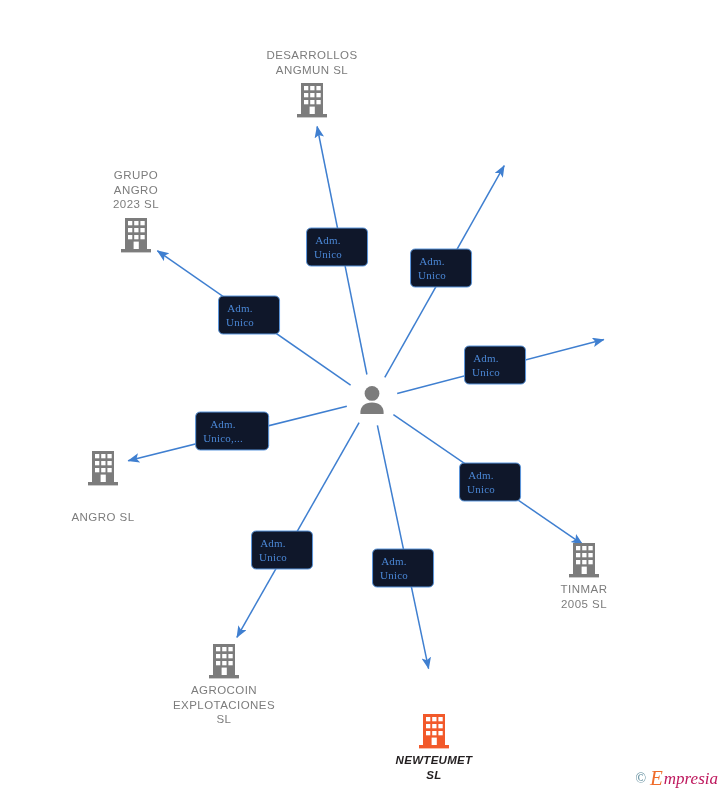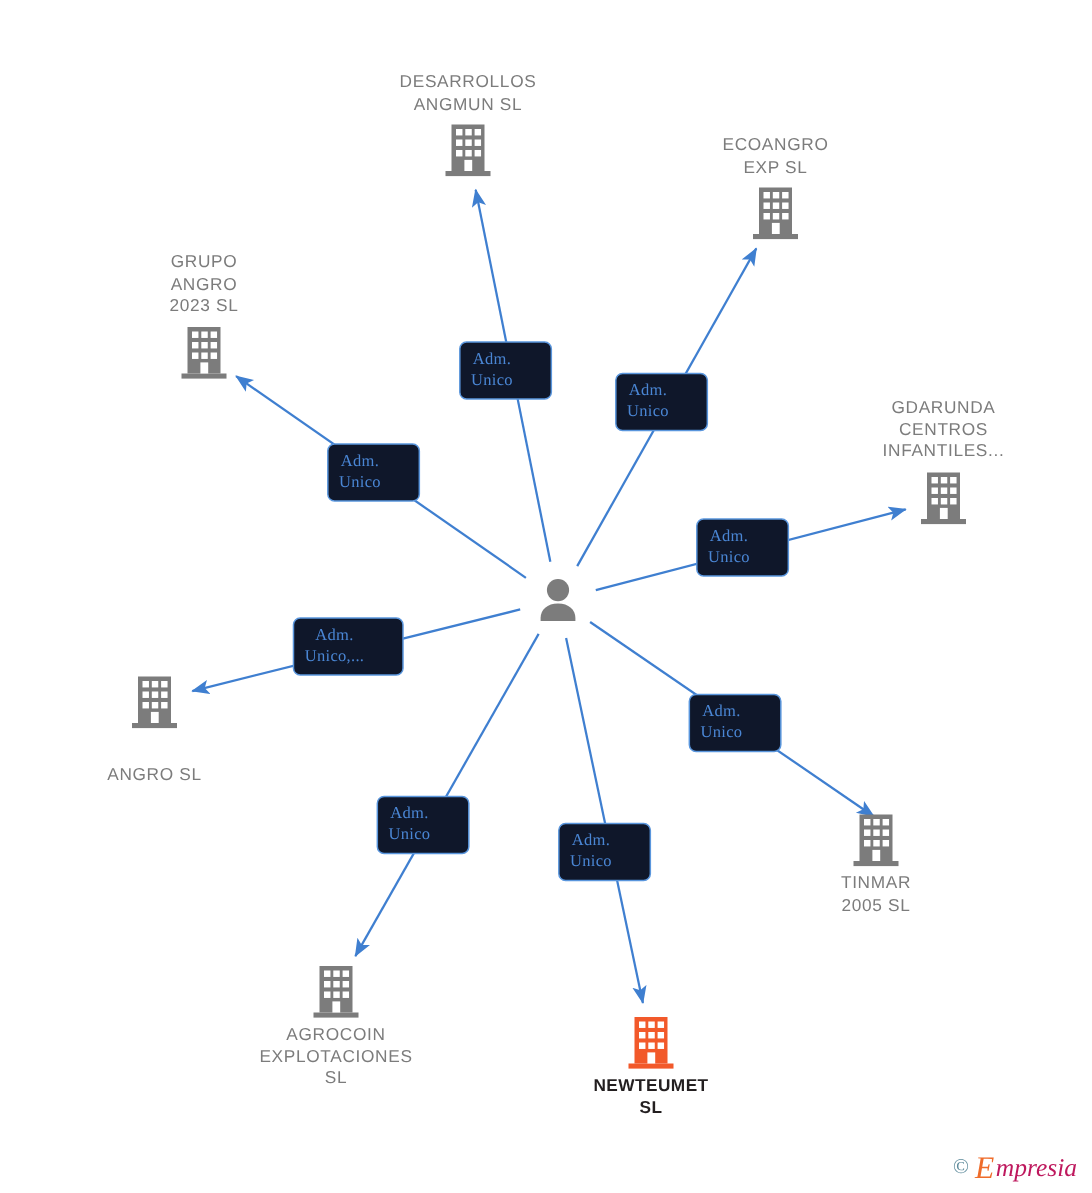--- a/index.html
+++ b/index.html
@@ -143,38 +143,20 @@
       <rect x="9" y="12" width="4.3" height="4.3" fill="#ffffff"></rect>
       <rect x="15.2" y="12" width="4.3" height="4.3" fill="#ffffff"></rect>
       <rect x="21.4" y="12" width="4.3" height="4.3" fill="#ffffff"></rect>
       <rect x="9" y="19" width="4.3" height="4.3" fill="#ffffff"></rect>
       <rect x="15.2" y="19" width="4.3" height="4.3" fill="#ffffff"></rect>
       <rect x="21.4" y="19" width="4.3" height="4.3" fill="#ffffff"></rect>
       <rect x="14.6" y="25.6" width="5.2" height="7.4" fill="#ffffff"></rect>
     </svg>
   </div>
 
-  <div class="node" style="left:517px; top:90px;">
-    <div class="node-label above">ECOANGRO
-EXP  SL</div>
-    <svg class="icon-building" viewBox="0 0 34 38">
-      <rect x="6" y="2" width="22" height="31" fill="#7c7c7c"></rect>
-      <rect x="2" y="33" width="30" height="3.4" fill="#7c7c7c"></rect>
-      <rect x="9" y="5" width="4.3" height="4.3" fill="#ffffff"></rect>
-      <rect x="15.2" y="5" width="4.3" height="4.3" fill="#ffffff"></rect>
-      <rect x="21.4" y="5" width="4.3" height="4.3" fill="#ffffff"></rect>
-      <rect x="9" y="12" width="4.3" height="4.3" fill="#ffffff"></rect>
-      <rect x="15.2" y="12" width="4.3" height="4.3" fill="#ffffff"></rect>
-      <rect x="21.4" y="12" width="4.3" height="4.3" fill="#ffffff"></rect>
-      <rect x="9" y="19" width="4.3" height="4.3" fill="#ffffff"></rect>
-      <rect x="15.2" y="19" width="4.3" height="4.3" fill="#ffffff"></rect>
-      <rect x="21.4" y="19" width="4.3" height="4.3" fill="#ffffff"></rect>
-      <rect x="14.6" y="25.6" width="5.2" height="7.4" fill="#ffffff"></rect>
-    </svg>
-  </div>
 
   <div class="node" style="left:136px; top:168px;">
     <div class="node-label above">GRUPO
 ANGRO
 2023  SL</div>
     <svg class="icon-building" viewBox="0 0 34 38">
       <rect x="6" y="2" width="22" height="31" fill="#7c7c7c"></rect>
       <rect x="2" y="33" width="30" height="3.4" fill="#7c7c7c"></rect>
       <rect x="9" y="5" width="4.3" height="4.3" fill="#ffffff"></rect>
       <rect x="15.2" y="5" width="4.3" height="4.3" fill="#ffffff"></rect>
@@ -182,39 +164,20 @@
       <rect x="9" y="12" width="4.3" height="4.3" fill="#ffffff"></rect>
       <rect x="15.2" y="12" width="4.3" height="4.3" fill="#ffffff"></rect>
       <rect x="21.4" y="12" width="4.3" height="4.3" fill="#ffffff"></rect>
       <rect x="9" y="19" width="4.3" height="4.3" fill="#ffffff"></rect>
       <rect x="15.2" y="19" width="4.3" height="4.3" fill="#ffffff"></rect>
       <rect x="21.4" y="19" width="4.3" height="4.3" fill="#ffffff"></rect>
       <rect x="14.6" y="25.6" width="5.2" height="7.4" fill="#ffffff"></rect>
     </svg>
   </div>
 
-  <div class="node" style="left:629px; top:265px;">
-    <div class="node-label above">GDARUNDA
-CENTROS
-INFANTILES...</div>
-    <svg class="icon-building" viewBox="0 0 34 38">
-      <rect x="6" y="2" width="22" height="31" fill="#7c7c7c"></rect>
-      <rect x="2" y="33" width="30" height="3.4" fill="#7c7c7c"></rect>
-      <rect x="9" y="5" width="4.3" height="4.3" fill="#ffffff"></rect>
-      <rect x="15.2" y="5" width="4.3" height="4.3" fill="#ffffff"></rect>
-      <rect x="21.4" y="5" width="4.3" height="4.3" fill="#ffffff"></rect>
-      <rect x="9" y="12" width="4.3" height="4.3" fill="#ffffff"></rect>
-      <rect x="15.2" y="12" width="4.3" height="4.3" fill="#ffffff"></rect>
-      <rect x="21.4" y="12" width="4.3" height="4.3" fill="#ffffff"></rect>
-      <rect x="9" y="19" width="4.3" height="4.3" fill="#ffffff"></rect>
-      <rect x="15.2" y="19" width="4.3" height="4.3" fill="#ffffff"></rect>
-      <rect x="21.4" y="19" width="4.3" height="4.3" fill="#ffffff"></rect>
-      <rect x="14.6" y="25.6" width="5.2" height="7.4" fill="#ffffff"></rect>
-    </svg>
-  </div>
 
   <div class="node" style="left:103px; top:449px;gap:20px;">
     <svg class="icon-building" viewBox="0 0 34 38">
       <rect x="6" y="2" width="22" height="31" fill="#7c7c7c"></rect>
       <rect x="2" y="33" width="30" height="3.4" fill="#7c7c7c"></rect>
       <rect x="9" y="5" width="4.3" height="4.3" fill="#ffffff"></rect>
       <rect x="15.2" y="5" width="4.3" height="4.3" fill="#ffffff"></rect>
       <rect x="21.4" y="5" width="4.3" height="4.3" fill="#ffffff"></rect>
       <rect x="9" y="12" width="4.3" height="4.3" fill="#ffffff"></rect>
       <rect x="15.2" y="12" width="4.3" height="4.3" fill="#ffffff"></rect>
@@ -259,21 +222,21 @@
       <rect x="9" y="19" width="4.3" height="4.3" fill="#ffffff"></rect>
       <rect x="15.2" y="19" width="4.3" height="4.3" fill="#ffffff"></rect>
       <rect x="21.4" y="19" width="4.3" height="4.3" fill="#ffffff"></rect>
       <rect x="14.6" y="25.6" width="5.2" height="7.4" fill="#ffffff"></rect>
     </svg>
     <div class="node-label below">AGROCOIN
 EXPLOTACIONES
 SL</div>
   </div>
 
-  <div class="node focus" style="left:434px; top:676px;">
+  <div class="node focus" style="left:434px; top:712px;font-style:italic;">
     <svg class="icon-building" viewBox="0 0 34 38">
       <rect x="6" y="2" width="22" height="31" fill="#f2592a"></rect>
       <rect x="2" y="33" width="30" height="3.4" fill="#f2592a"></rect>
       <rect x="9" y="5" width="4.3" height="4.3" fill="#ffffff"></rect>
       <rect x="15.2" y="5" width="4.3" height="4.3" fill="#ffffff"></rect>
       <rect x="21.4" y="5" width="4.3" height="4.3" fill="#ffffff"></rect>
       <rect x="9" y="12" width="4.3" height="4.3" fill="#ffffff"></rect>
       <rect x="15.2" y="12" width="4.3" height="4.3" fill="#ffffff"></rect>
       <rect x="21.4" y="12" width="4.3" height="4.3" fill="#ffffff"></rect>
       <rect x="9" y="19" width="4.3" height="4.3" fill="#ffffff"></rect>

